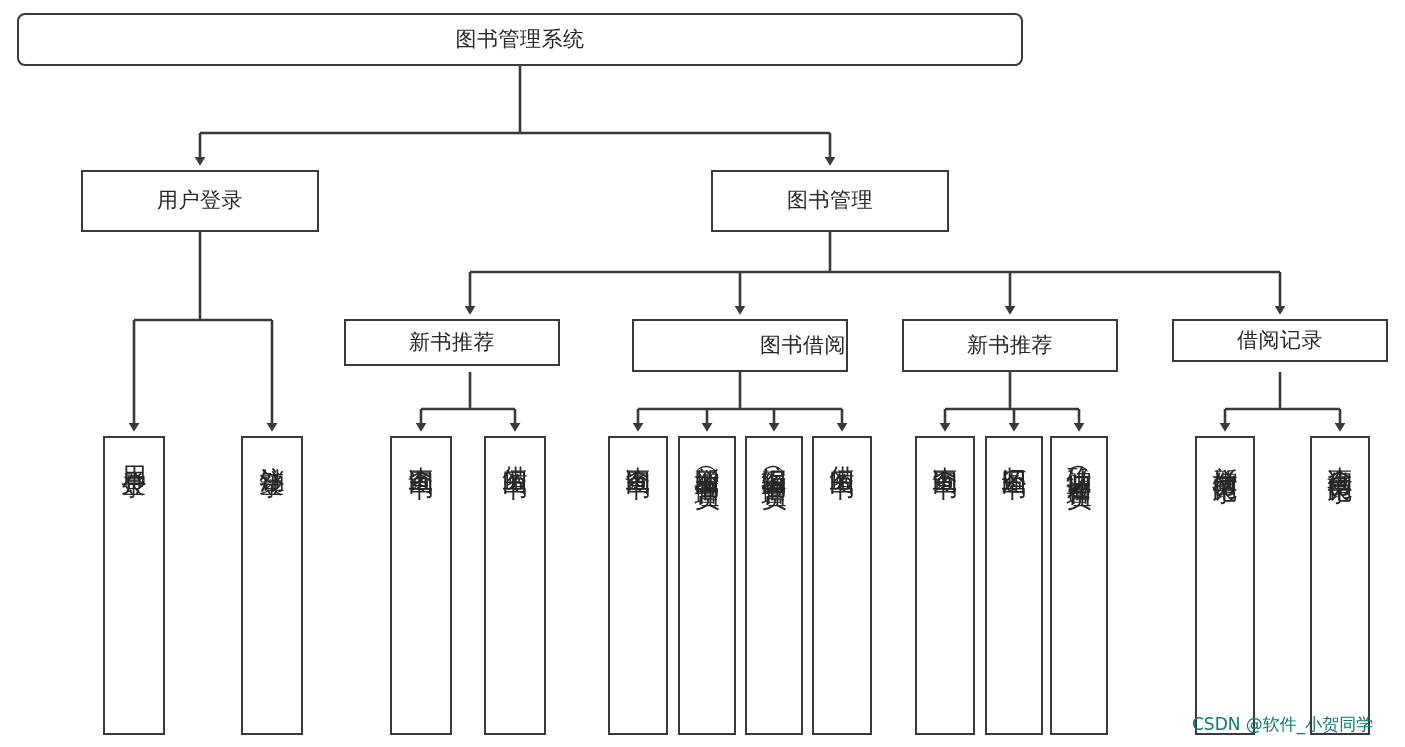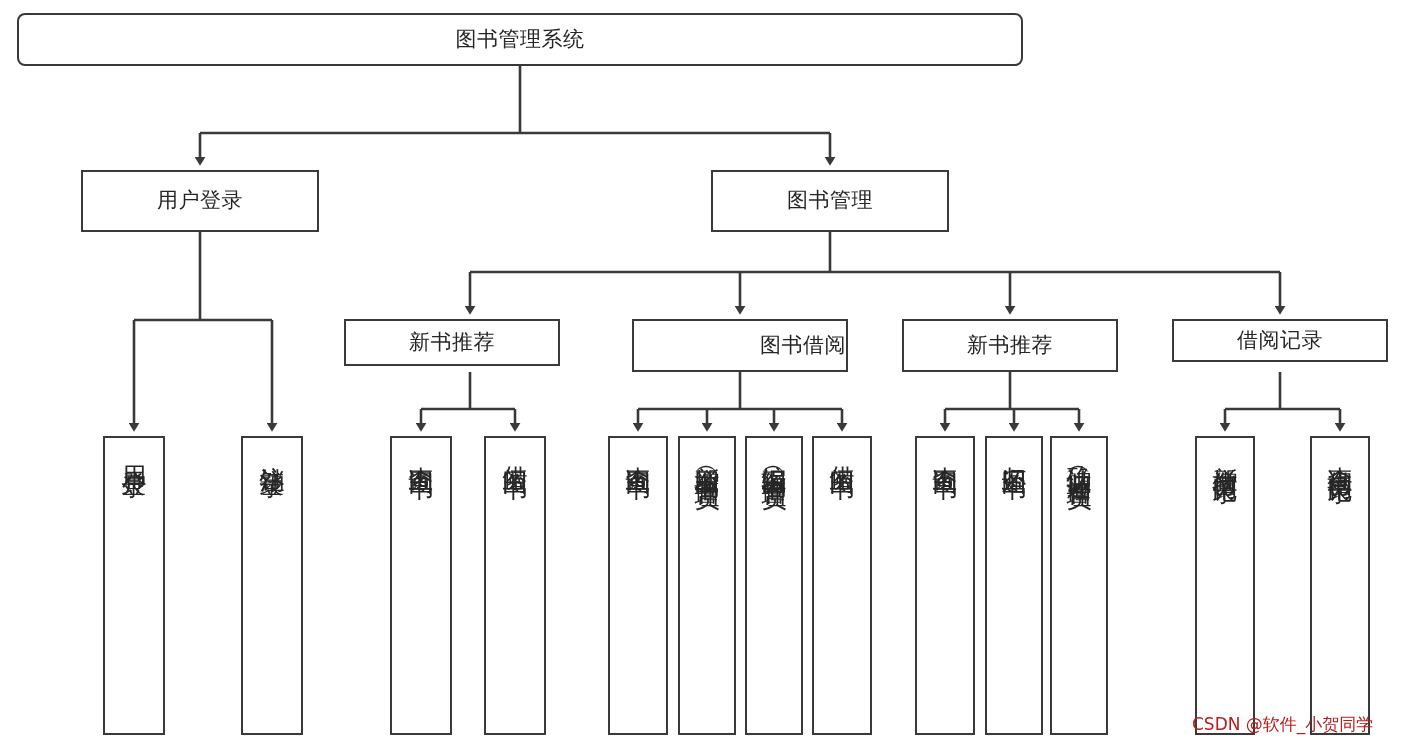--- a/index.html
+++ b/index.html
@@ -57,21 +57,21 @@
     text-orientation: upright;
     font-size: 25px;
     letter-spacing: 3px;
     line-height: 1;
   }
   .watermark {
     position: absolute;
     left: 1192px;
     top: 713px;
     font-size: 17px;
-    color: #b91c1c;
+    color: #0f766e;
     font-family: "DejaVu Sans", "Liberation Sans", sans-serif;
     white-space: nowrap;
     pointer-events: none;
   }
 </style>
 </head>
 <body>
 
 <div id="diagram-root">
 

